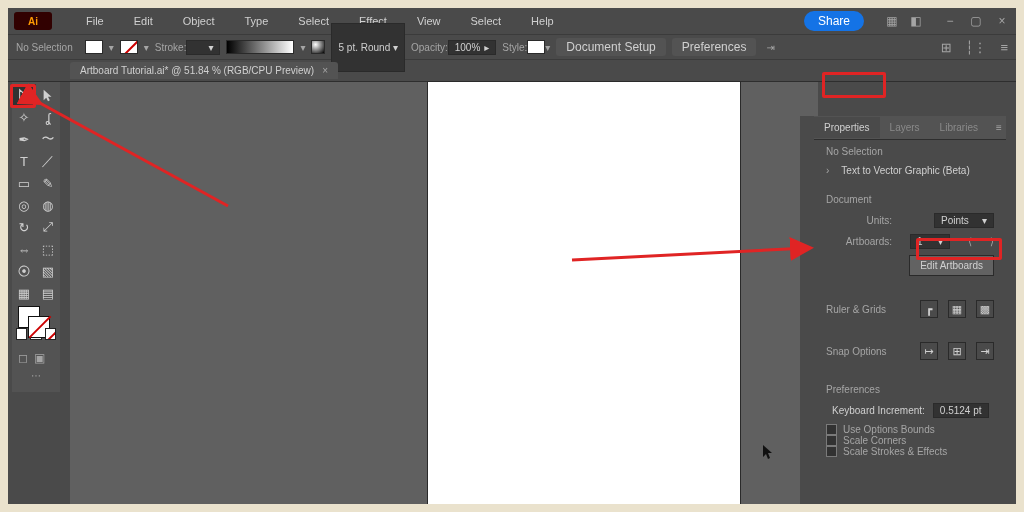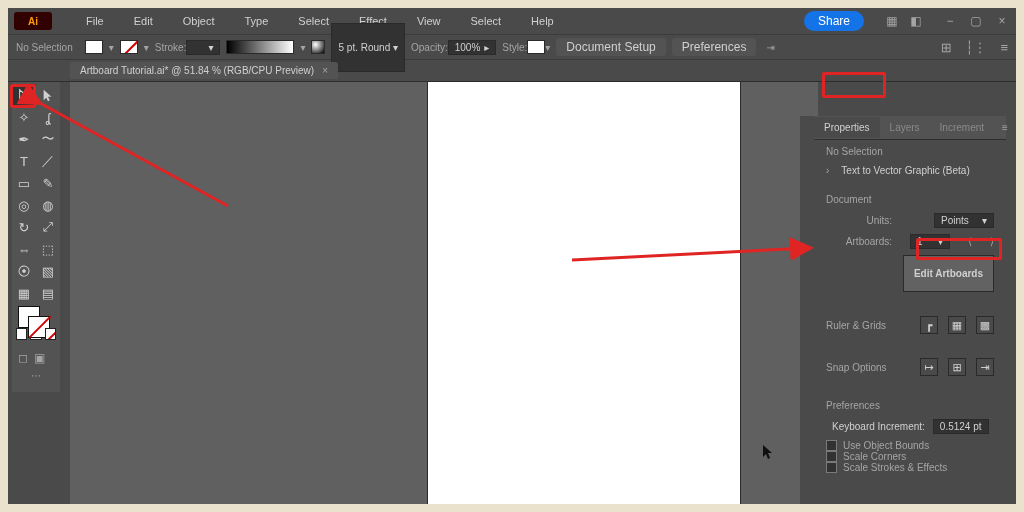--- a/index.html
+++ b/index.html
@@ -218,24 +218,23 @@
   .caret { color: var(--text-dim); margin-right:6px;}
   .section { margin-top: 10px;}
   .section .title { color: var(--text-dim); margin-bottom: 8px;}
   .kv { display:flex; align-items:center; justify-content:space-between; gap:4px; margin-bottom:6px;}
   .kv .k{ color: var(--text-dim); min-width:66px; text-align:right;}
   .select {
     background: var(--bg-darker); border:1px solid #2a2a2a;
     padding:1px 6px; min-width:60px; display:flex; justify-content:space-between;
   }
   .btn {
-    background: var(--bg-light); padding:12px 10px;
+    background: var(--bg-light); padding:4px 10px;
     border:1px solid #2a2a2a; color:var(--text);
     text-align:right;
-    font-weight:bold;
   }
   .iconrow { display:flex; gap:10px; margin-left:auto;}
   .iconbox {
     width:18px; height:18px; border:1px solid #2a2a2a;
     display:flex; align-items:center; justify-content:center;
     color:var(--text); font-size:11px;
   }
   .cb { display:flex; align-items:center; gap:6px; color:var(--text-dim);}
   .cb .box { width:11px; height:11px; border:1px solid #7a7a7a; background:var(--bg-darker);}
 
@@ -385,21 +384,21 @@
         <span>▣</span>
       </div>
       <div class="tb-edit">⋯</div>
     </div>
 
     <div class="panel">
       <div class="rail"></div>
       <div class="ptabs">
         <div class="ptab active">Properties</div>
         <div class="ptab">Layers</div>
-        <div class="ptab">Increment</div>
+        <div class="ptab">Libraries</div>
         <div class="menu">≡</div>
       </div>
 
       <div class="pbody">
         <div class="head">No Selection</div>
 
         <div class="row">
           <span class="caret">›</span>
           <span>Text to Vector Graphic (Beta)</span>
         </div>
@@ -453,21 +452,21 @@
         <div class="section">
           <div class="title">Preferences</div>
           <div class="kv" style="justify-content:flex-start; gap:8px;padding-left:6px;">
             <span>Keyboard Increment:</span>
             <span class="select" style="min-width:56px">
                   <span>0.5124 pt</span>
                 </span>
           </div>
           <div class="cb">
             <span class="box"></span>
-            <span>Use Object Bounds</span>
+            <span>Use Options Bounds</span>
           </div>
           <div class="cb">
             <span class="box"></span>
             <span>Scale Corners</span>
           </div>
           <div class="cb">
             <span class="box"></span>
             <span>Scale Strokes &amp; Effects</span>
           </div>
         </div>

